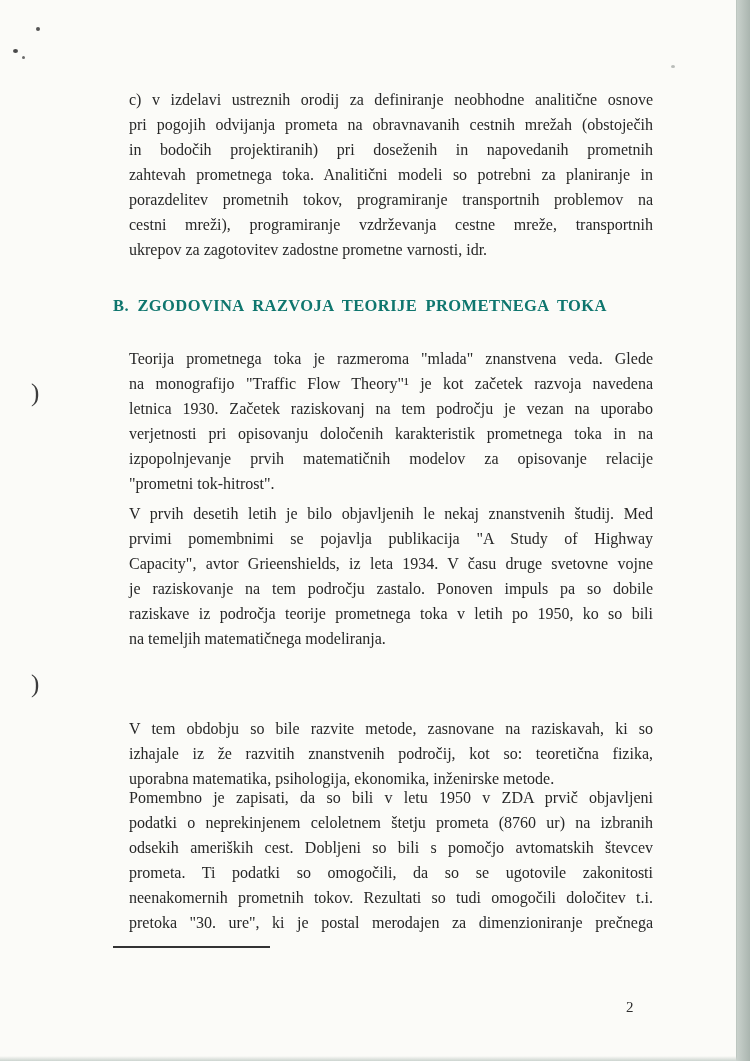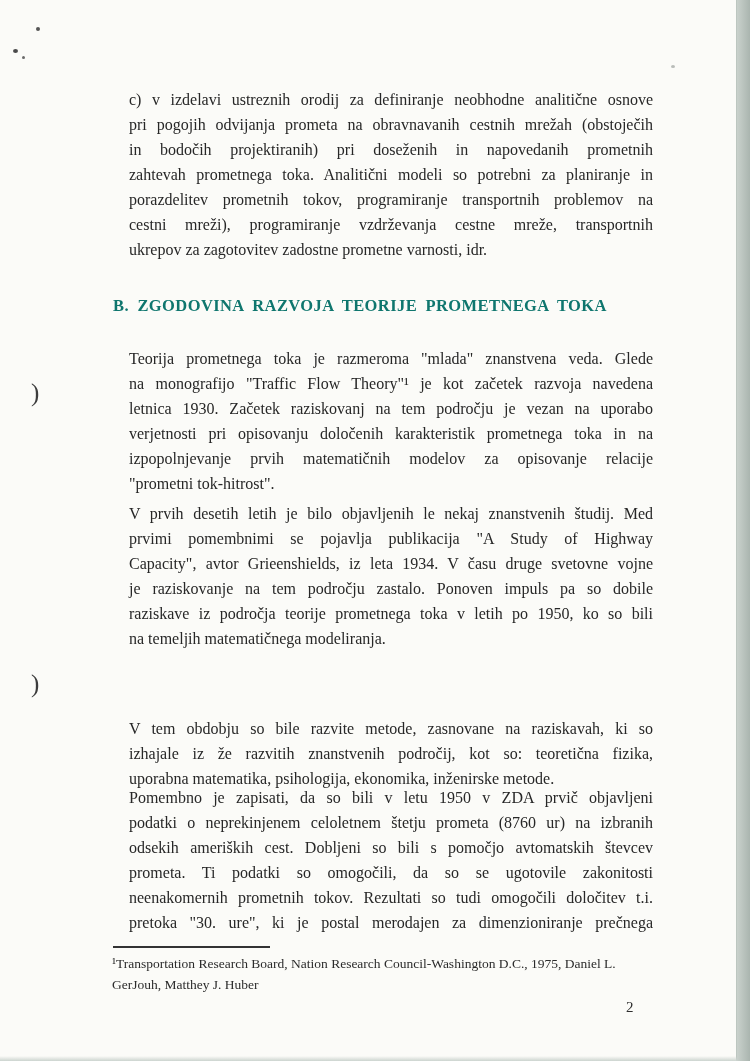--- a/index.html
+++ b/index.html
@@ -129,23 +129,19 @@
       <div class="line">Pomembno je zapisati, da so bili v letu 1950 v ZDA prvič objavljeni</div>
       <div class="line">podatki o neprekinjenem celoletnem štetju prometa (8760 ur) na izbranih</div>
       <div class="line">odsekih ameriških cest. Dobljeni so bili s pomočjo avtomatskih števcev</div>
       <div class="line">prometa. Ti podatki so omogočili, da so se ugotovile zakonitosti</div>
       <div class="line">neenakomernih prometnih tokov. Rezultati so tudi omogočili določitev t.i.</div>
       <div class="line">pretoka "30. ure", ki je postal merodajen za dimenzioniranje prečnega</div>
     </section>
 
   <div class="footnote-rule"></div>
 
-  <section class="footnote">
-      <div class="line">¹Transportation Research Board, Nation Research Council-Washington D.C., 1975, Daniel L.</div>
-      <div class="line last">GerJouh, Matthey J. Huber</div>
-    </section>
 
   <div class="page-number">2</div>
 
   <div class="scan-band-right"></div>
   <div class="scan-band-bottom"></div>
 
 </div>
 
 </body></html>

